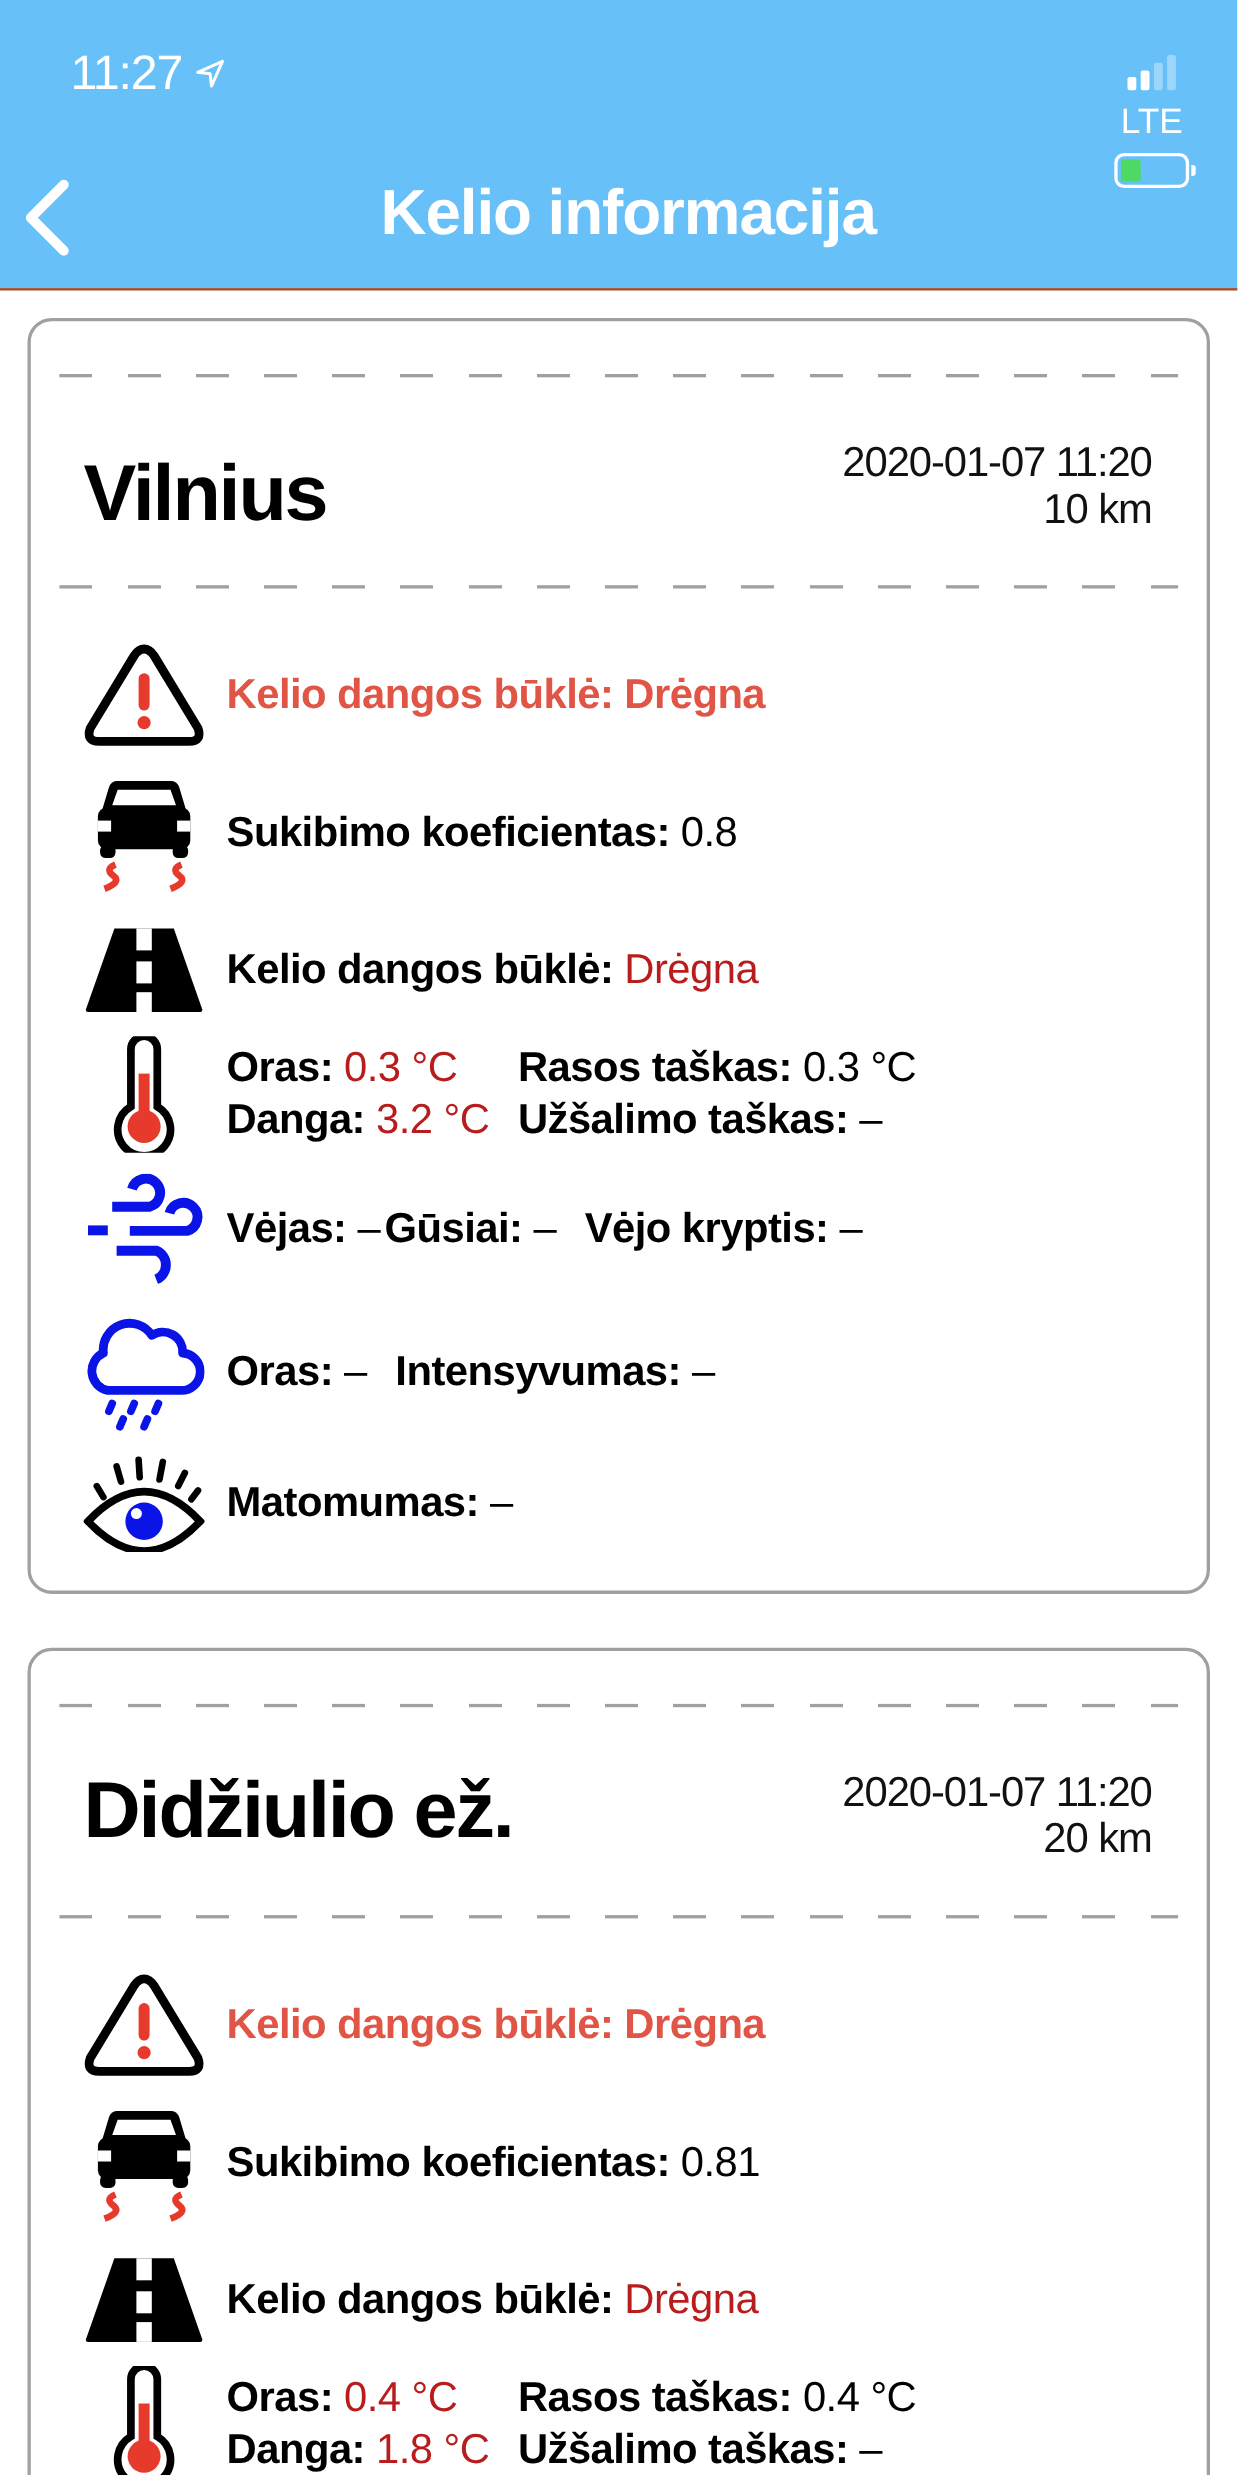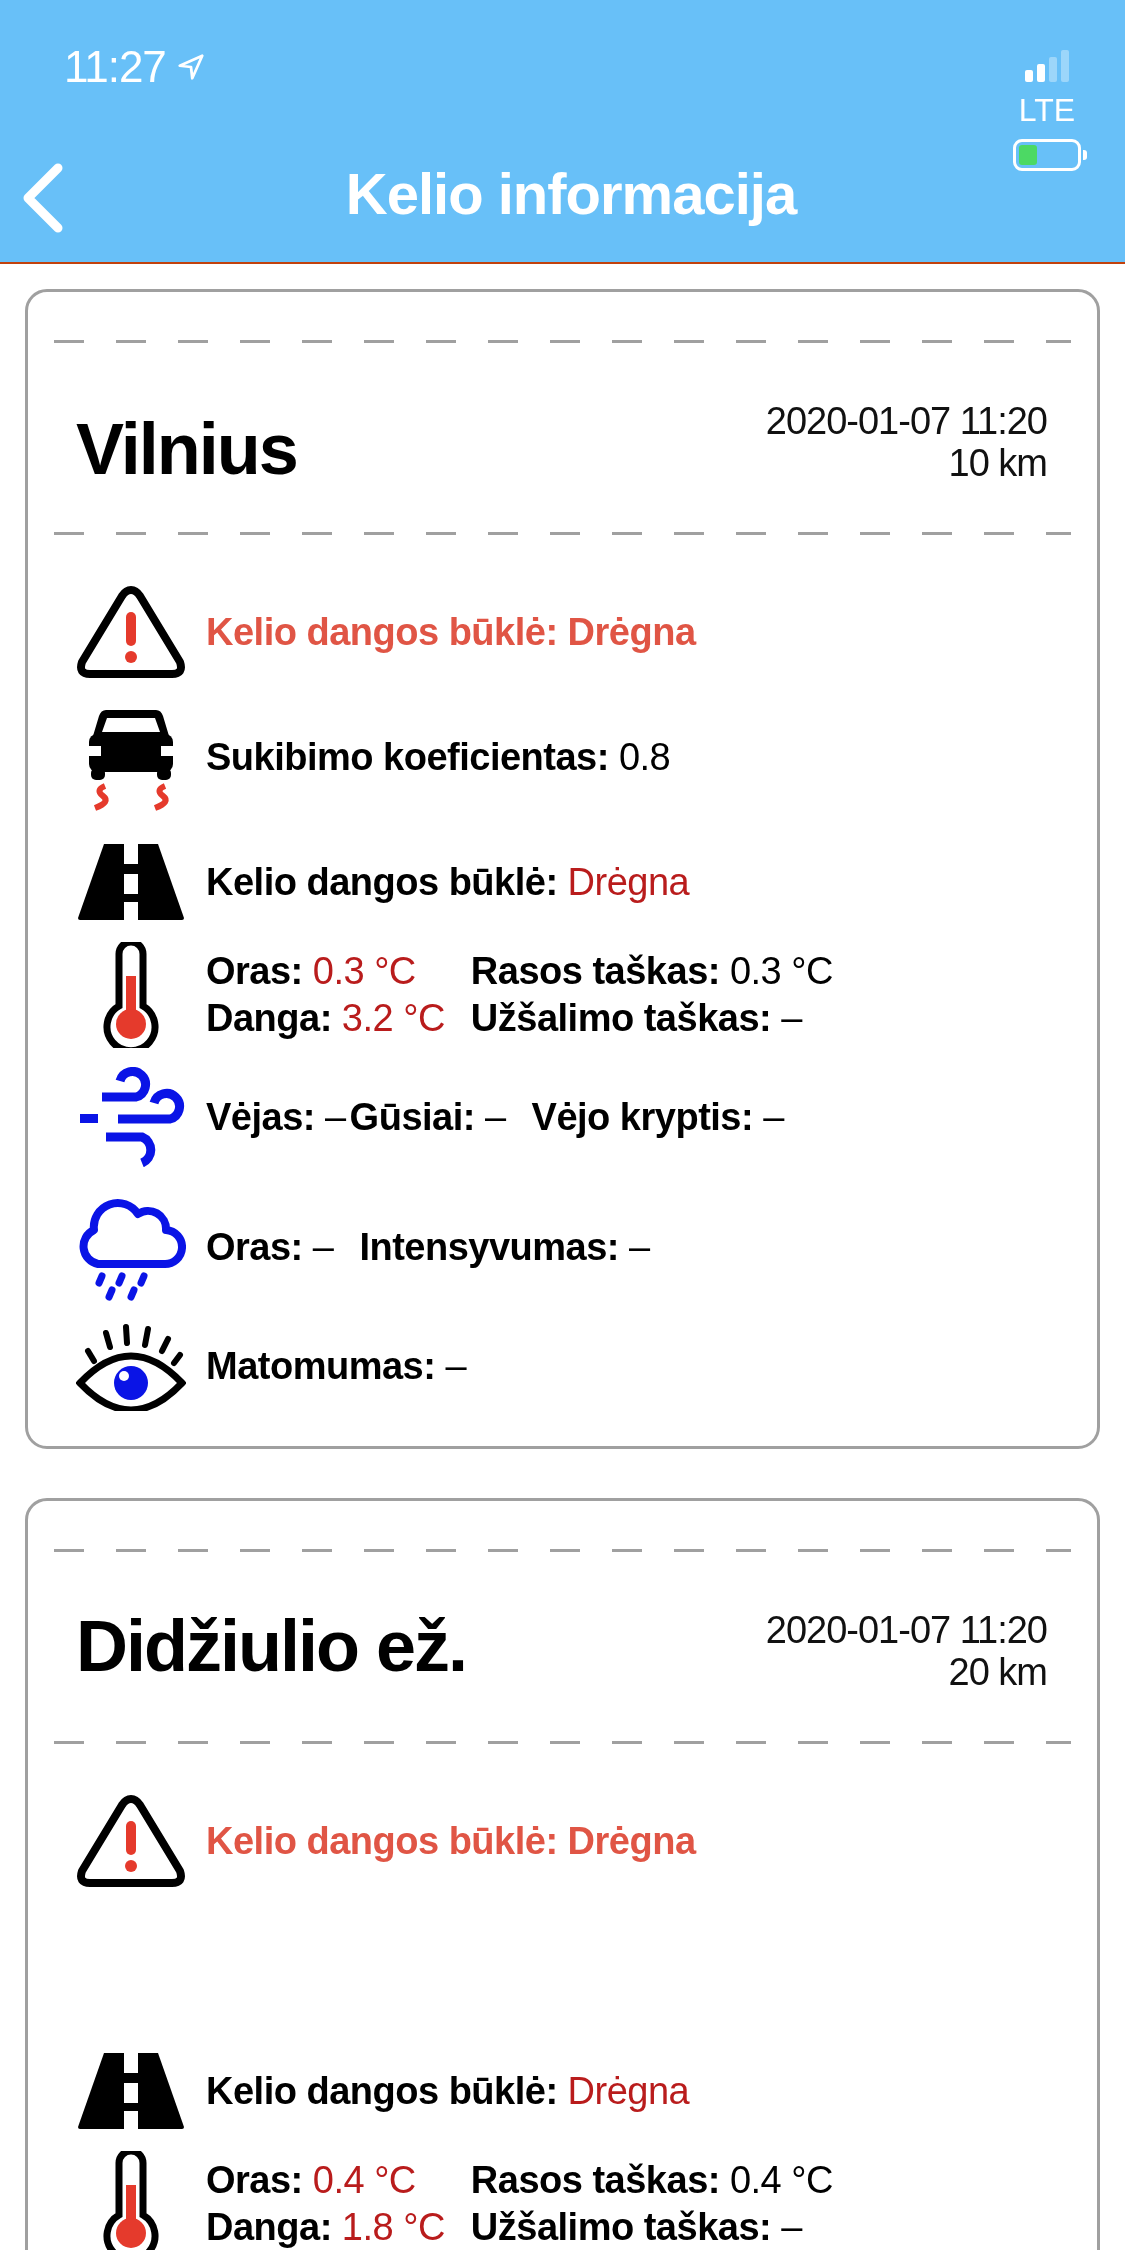--- a/index.html
+++ b/index.html
@@ -208,20 +208,37 @@
     <div class="icon">
       <svg width="110" height="100" viewBox="0 0 110 100">
           <path d="M55 8 Q60 8 64 14 L104 80 Q108 92 96 92 L14 92 Q2 92 6 80 L46 14 Q50 8 55 8 Z" fill="none" stroke="#000" stroke-width="8" stroke-linejoin="round"></path>
           <rect x="50" y="30" width="10" height="34" rx="5" fill="#e53a2c"></rect>
           <circle cx="55" cy="75" r="6" fill="#e53a2c"></circle>
         </svg>
     </div>
     <div class="txt warn">Kelio dangos būklė: Drėgna</div>
   </div>
 
+  <div class="row" style="top:410px; height:110px;">
+    <div class="icon">
+      <svg width="100" height="110" viewBox="0 0 100 110">
+          <path d="M25 8 L75 8 Q80 8 82 14 L88 34 L12 34 L18 14 Q20 8 25 8 Z M26 16 L21 30 L79 30 L74 16 Z" fill="#000" fill-rule="evenodd"></path>
+          <rect x="8" y="32" width="84" height="38" rx="8" fill="#000"></rect>
+          <rect x="8" y="44" width="12" height="10" fill="#fff"></rect>
+          <rect x="80" y="44" width="12" height="10" fill="#fff"></rect>
+          <rect x="10" y="66" width="14" height="12" rx="5" fill="#000"></rect>
+          <rect x="76" y="66" width="14" height="12" rx="5" fill="#000"></rect>
+          <path d="M24 84 Q14 88 22 94 Q30 100 14 106" fill="none" stroke="#e53a2c" stroke-width="6"></path>
+          <path d="M84 84 Q74 88 82 94 Q90 100 74 106" fill="none" stroke="#e53a2c" stroke-width="6"></path>
+        </svg>
+    </div>
+    <div class="txt">
+      <span class="lbl">Sukibimo koeficientas:</span><span class="val">0.81</span>
+    </div>
+  </div>
 
   <div class="row" style="top:540px; height:100px;">
     <div class="icon">
       <svg width="110" height="80" viewBox="0 0 110 80">
           <path d="M28 2 L82 2 L108 76 Q108 78 106 78 L4 78 Q2 78 2 76 Z" fill="#000"></path>
           <rect x="48" y="2" width="14" height="20" fill="#fff"></rect>
           <rect x="48" y="32" width="14" height="20" fill="#fff"></rect>
           <rect x="48" y="60" width="14" height="18" fill="#fff"></rect>
         </svg>
     </div>

